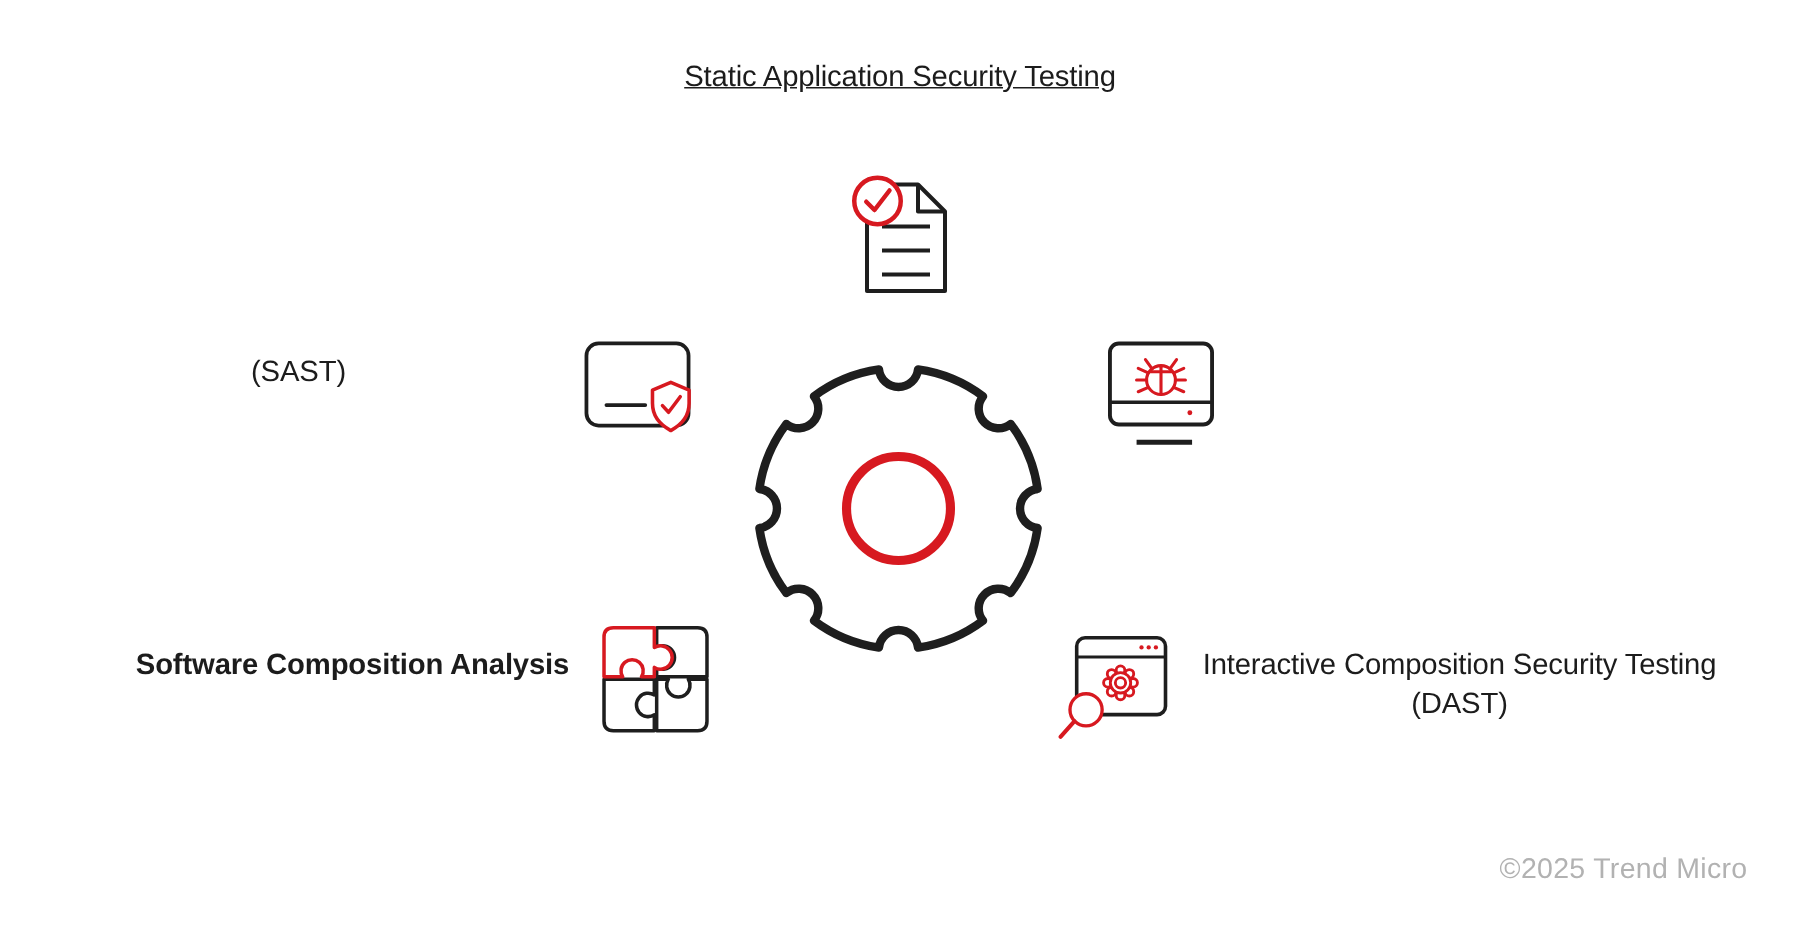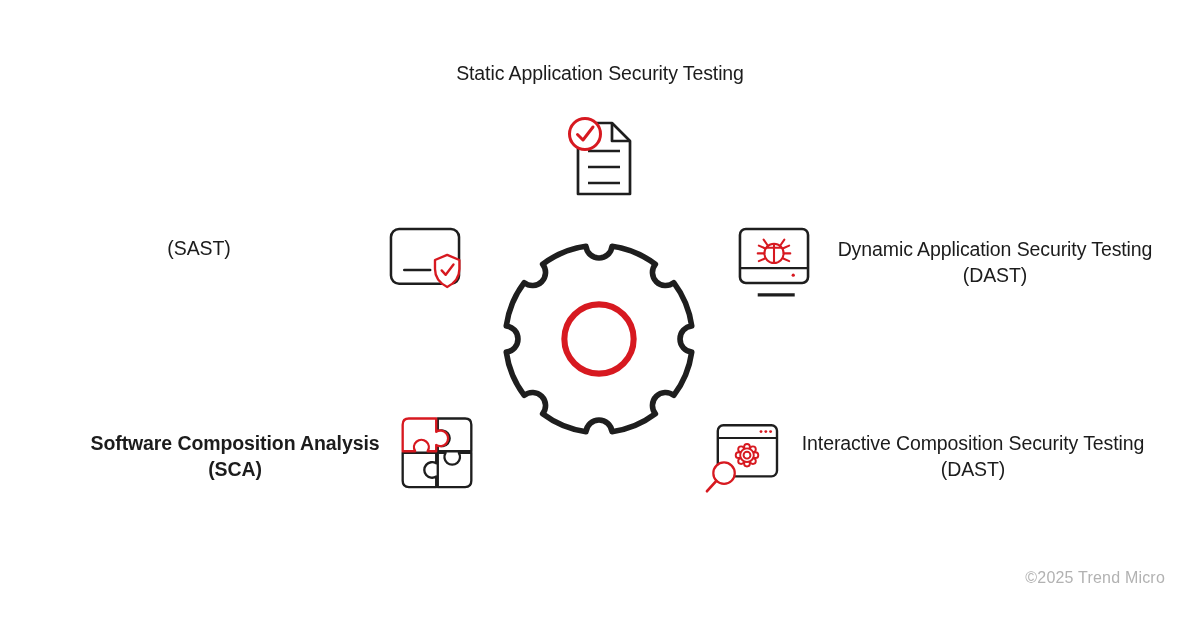--- a/index.html
+++ b/index.html
@@ -16,37 +16,37 @@
   .label{
     position:absolute;
     text-align:center;
     font-size:19.5px;
     line-height:25.5px;
     letter-spacing:-0.1px;
     color:var(--text);
   }
   .label .title{white-space:nowrap;}
   .label .abbr{white-space:nowrap;}
-  #label-sast{left:300px;top:61px;width:600px;}
+  #label-sast{left:300px;top:39px;width:600px;text-decoration:underline;}
   #label-rasp{left:14px;top:236px;width:370px;}
   #label-dast{left:815px;top:237px;width:360px;}
   #label-sca{left:55px;top:431px;width:360px;font-weight:bold;}
   #label-iast{left:783px;top:431px;width:380px;}
   .icon{position:absolute;}
   #icon-sast{left:560px;top:113px;}
   #icon-rasp{left:388px;top:226px;}
   #icon-dast{left:737px;top:226px;}
   #icon-sca{left:398px;top:413px;}
   #icon-iast{left:701px;top:417px;}
   #icon-gear{left:496px;top:236px;}
   .footer{
     position:absolute;
     top:569px;
     right:35px;
-    font-size:16px;
+    font-size:19px;
     color:var(--footer);
     letter-spacing:0.2px;
   }
   svg .stroke-ink{stroke:var(--ink);fill:none;}
   svg .stroke-red{stroke:var(--red);fill:none;}
   svg .fill-red{fill:var(--red);}
   svg .mask{fill:#ffffff;}
 </style>
 </head>
 <body>
@@ -54,28 +54,23 @@
 <div class="canvas">
 
   <div class="label" id="label-sast">
     <div class="title">Static Application Security Testing</div>
   </div>
 
   <div class="label" id="label-rasp">
     <div class="abbr">(SAST)</div>
   </div>
 
-  <div class="label" id="label-dast">
-    <div class="title">Dynamic Application Security Testing</div>
-    <div class="abbr">(DAST)</div>
-  </div>
 
   <div class="label" id="label-sca">
     <div class="title">Software Composition Analysis</div>
-    <div class="abbr">(SCA)</div>
   </div>
 
   <div class="label" id="label-iast">
     <div class="title">Interactive Composition Security Testing</div>
     <div class="abbr">(DAST)</div>
   </div>
 
   <svg class="icon" id="icon-gear" width="206" height="206" viewBox="0 0 220 220">
     <path class="stroke-ink" stroke-width="6" stroke-linejoin="round" d="
       M 96.08 10.97

